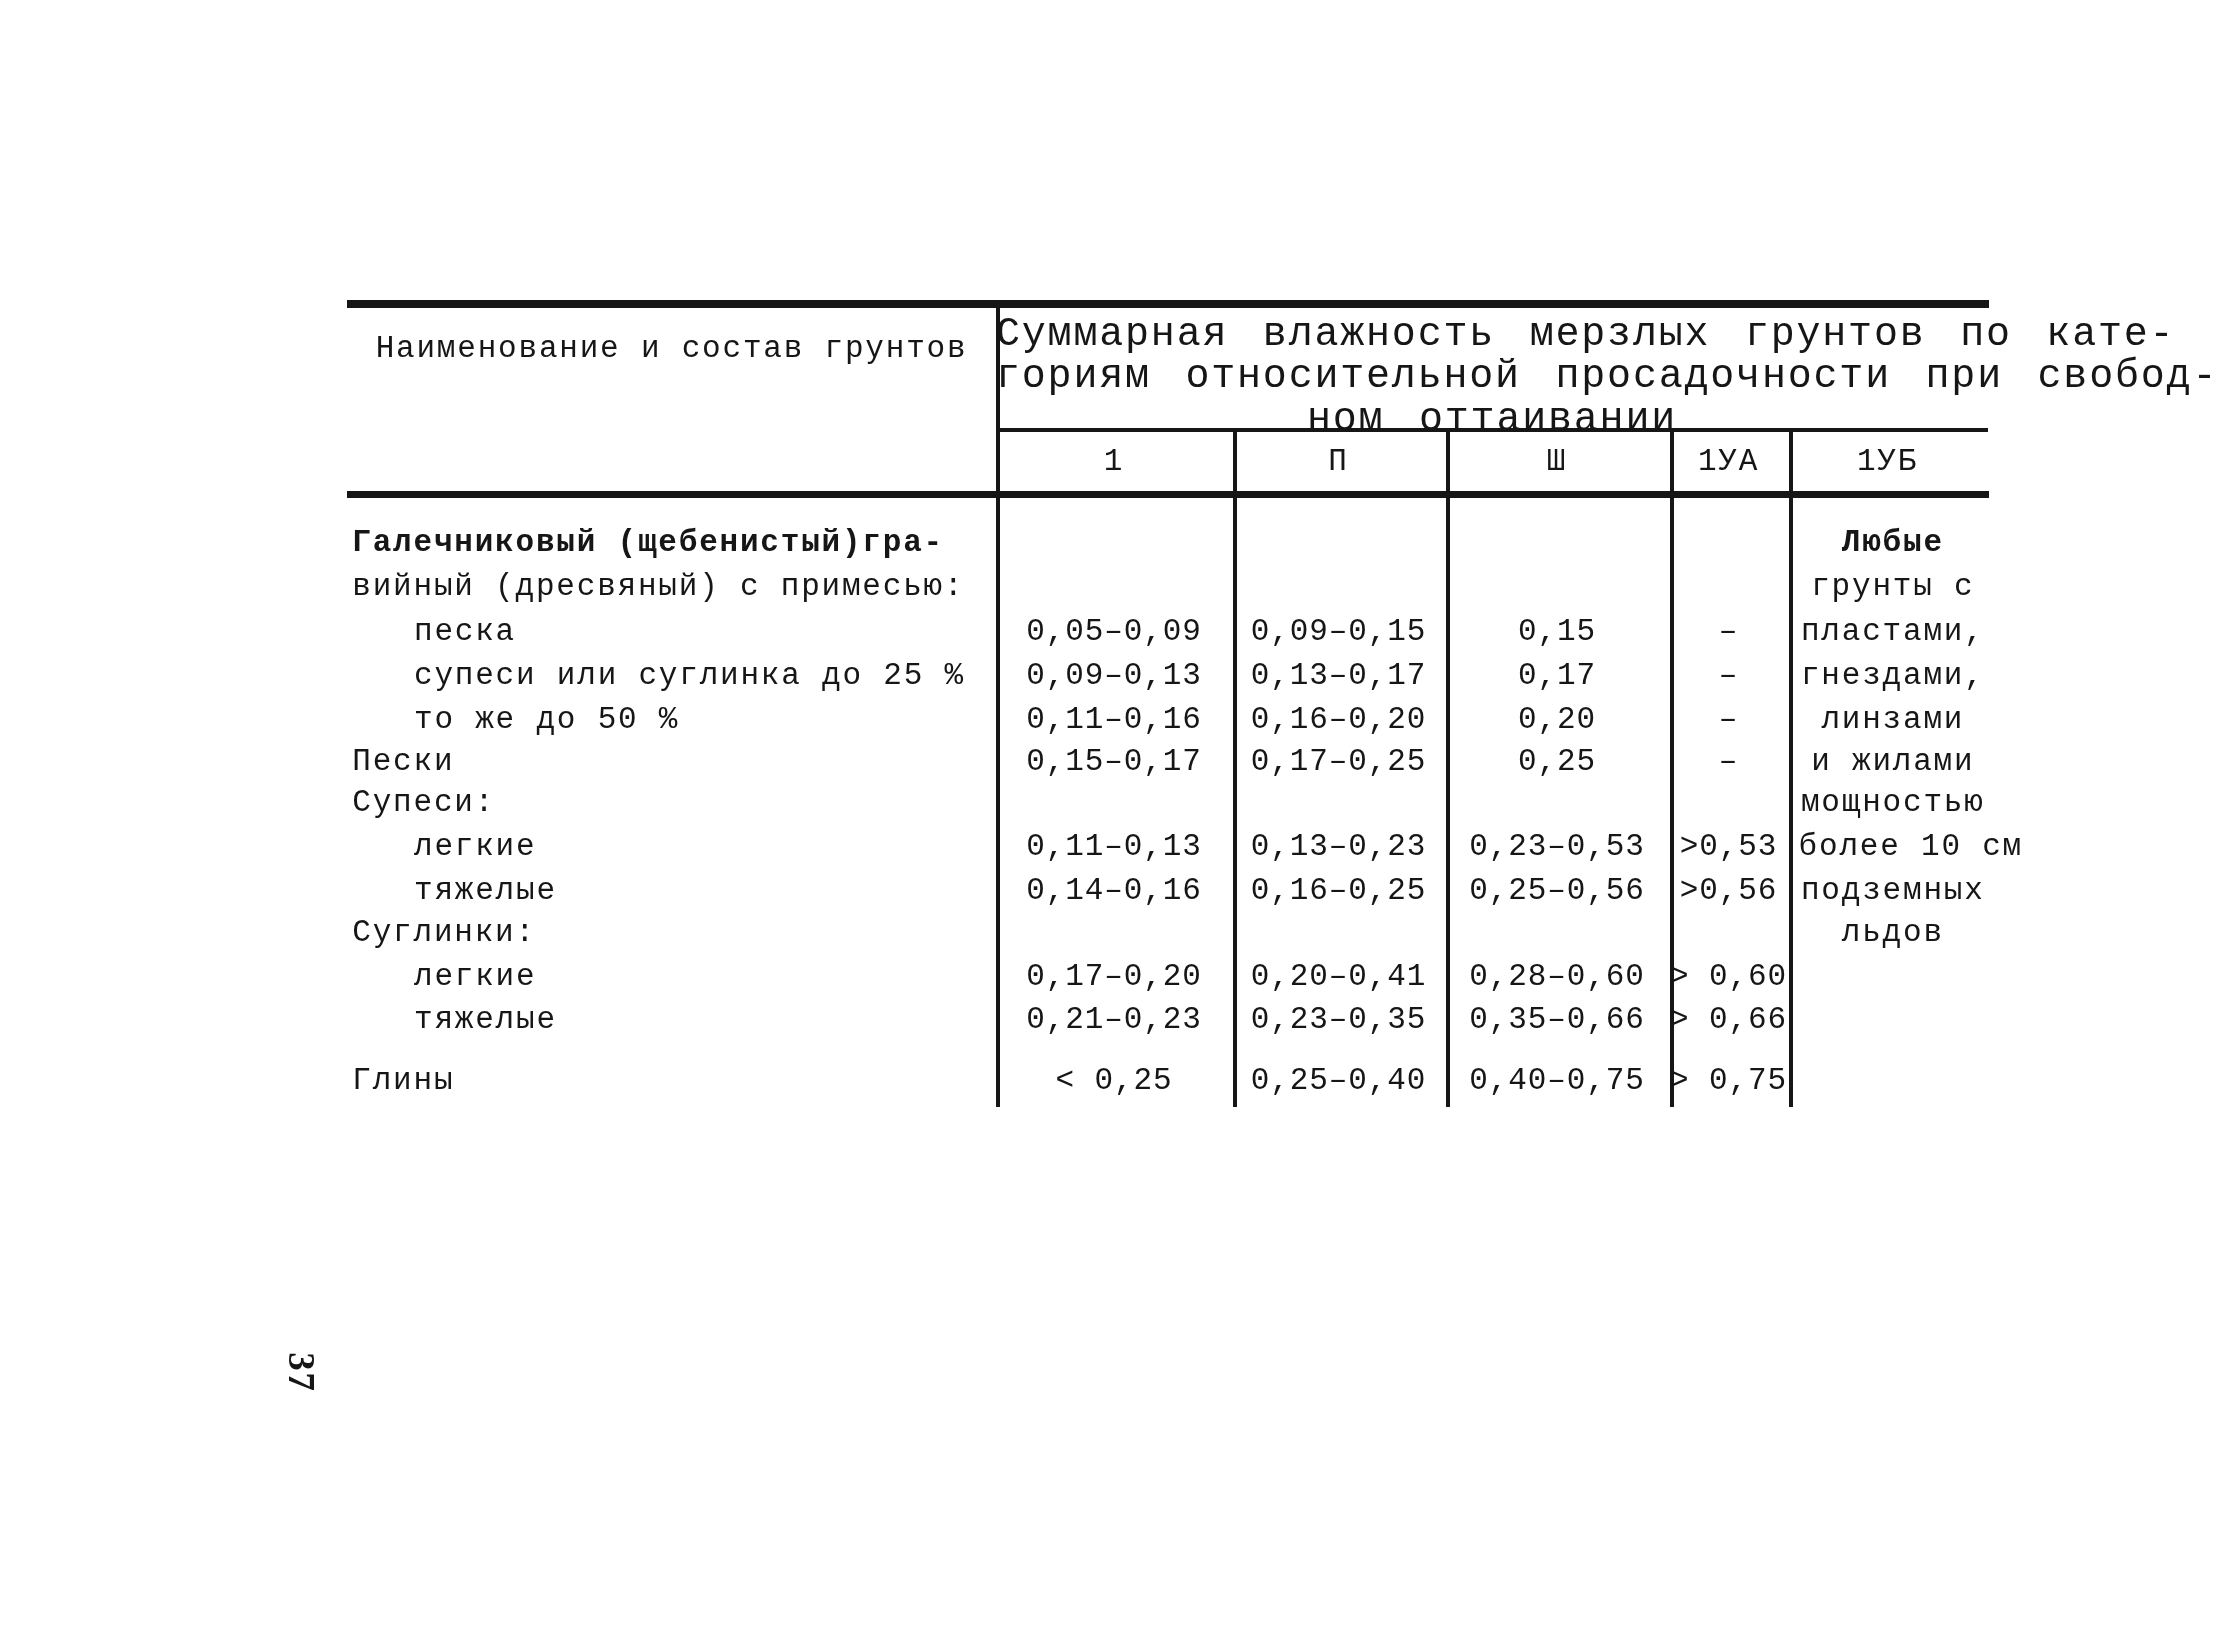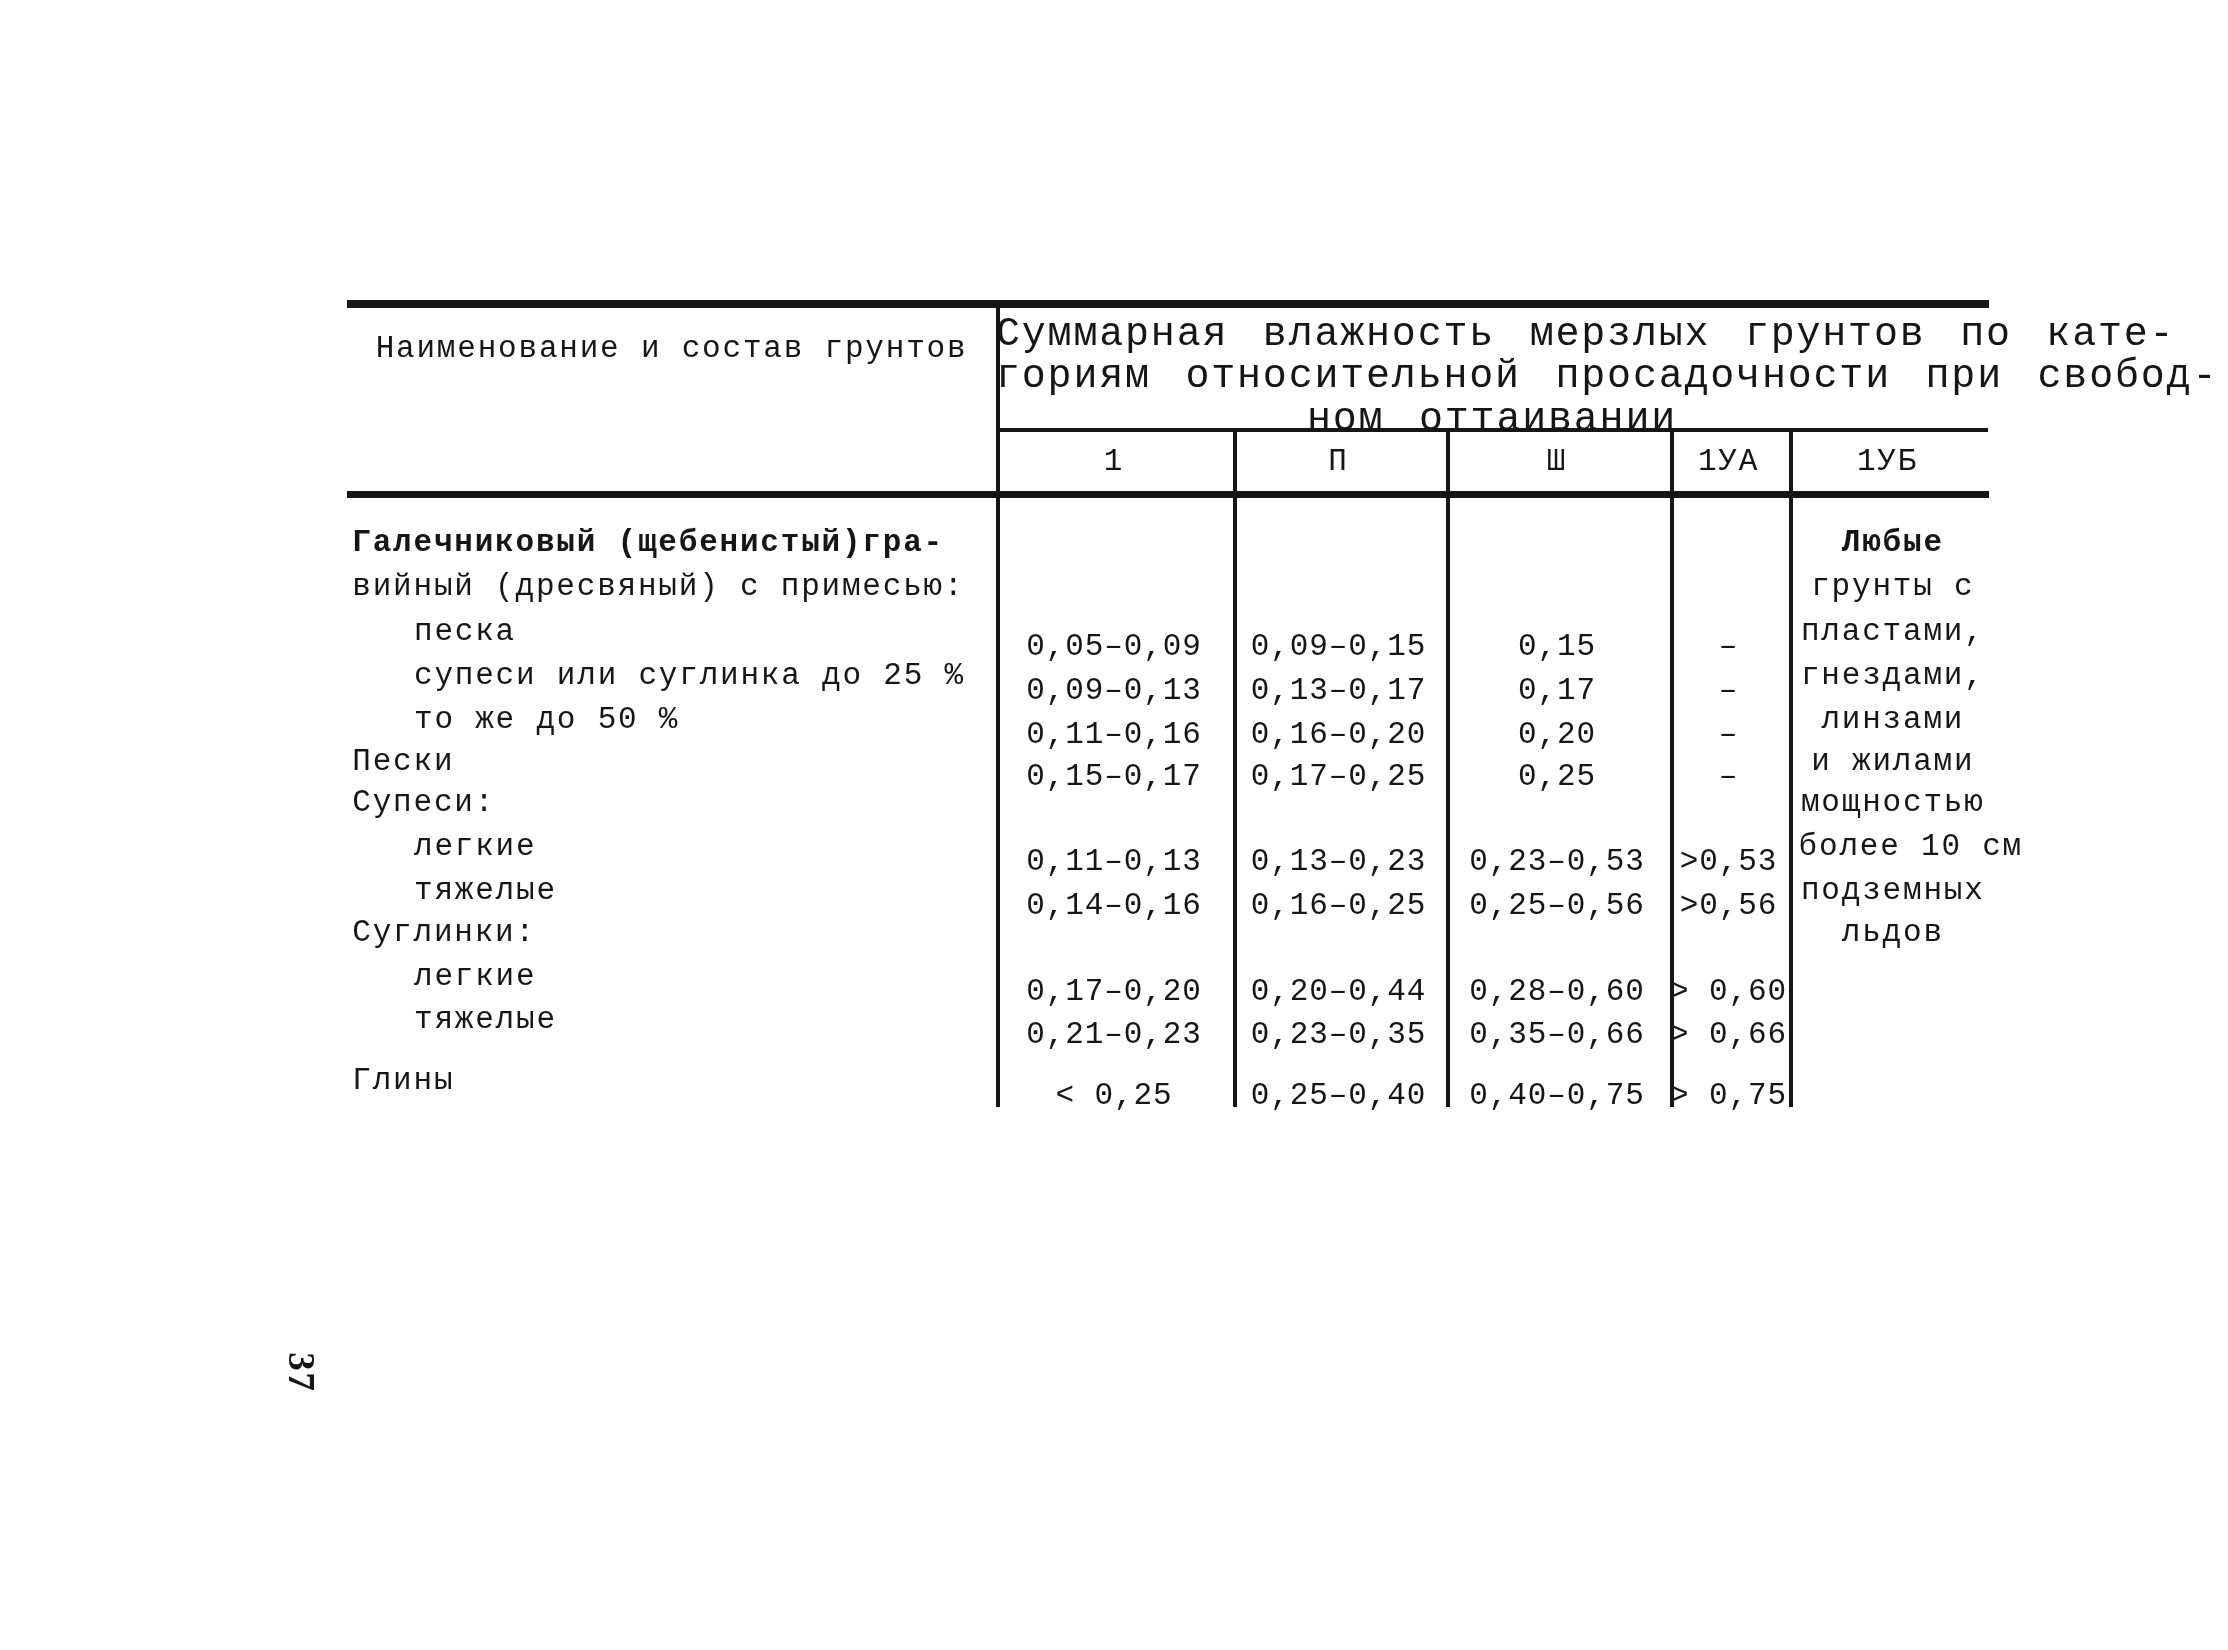--- a/index.html
+++ b/index.html
@@ -42,21 +42,21 @@
   }
   .label-row > div { text-align:center; }
 
   .body-row {
     position:absolute; left:0; width:1642px; height:42px;
     display:grid; grid-template-columns:649px 236px 213px 224px 119px 199px;
     font-size:31px; line-height:42px; white-space:nowrap;
   }
   .cell-name { text-align:left; padding-left:5.3px; letter-spacing:1.8px; }
   .body-row.indent .cell-name { padding-left:67px; }
-  .cell-val  { text-align:center; letter-spacing:0.9px;margin-top:15px; }
+  .cell-val  { text-align:center; letter-spacing:0.9px; }
   .cell-note { text-align:center; padding-left:10.6px; letter-spacing:1.8px; }
 
   .r1{top:222px;font-weight:bold;} .r2{top:266px;} .r3{top:311px;} .r4{top:355px;} .r5{top:399px;}
   .r6{top:441px;} .r7{top:482px;} .r8{top:526px;} .r9{top:570px;} .r10{top:612px;}
   .r11{top:656px;} .r12{top:699px;} .r13{top:760px;}
 
   .page-number {
     position:absolute; left:266px; top:1337px; width:71px; height:71px;
     display:flex; align-items:center; justify-content:center;
     transform:rotate(90deg);
@@ -181,21 +181,21 @@
       <div class="cell-val"></div>
       <div class="cell-val"></div>
       <div class="cell-val"></div>
       <div class="cell-val"></div>
       <div class="cell-note">льдов</div>
     </div>
 
     <div class="body-row r11 indent">
       <div class="cell-name">легкие</div>
       <div class="cell-val">0,17–0,20</div>
-      <div class="cell-val">0,20–0,44</div>
+      <div class="cell-val">0,20–0,41</div>
       <div class="cell-val">0,28–0,60</div>
       <div class="cell-val">&gt; 0,60</div>
       <div class="cell-note"></div>
     </div>
 
     <div class="body-row r12 indent">
       <div class="cell-name">тяжелые</div>
       <div class="cell-val">0,21–0,23</div>
       <div class="cell-val">0,23–0,35</div>
       <div class="cell-val">0,35–0,66</div>

